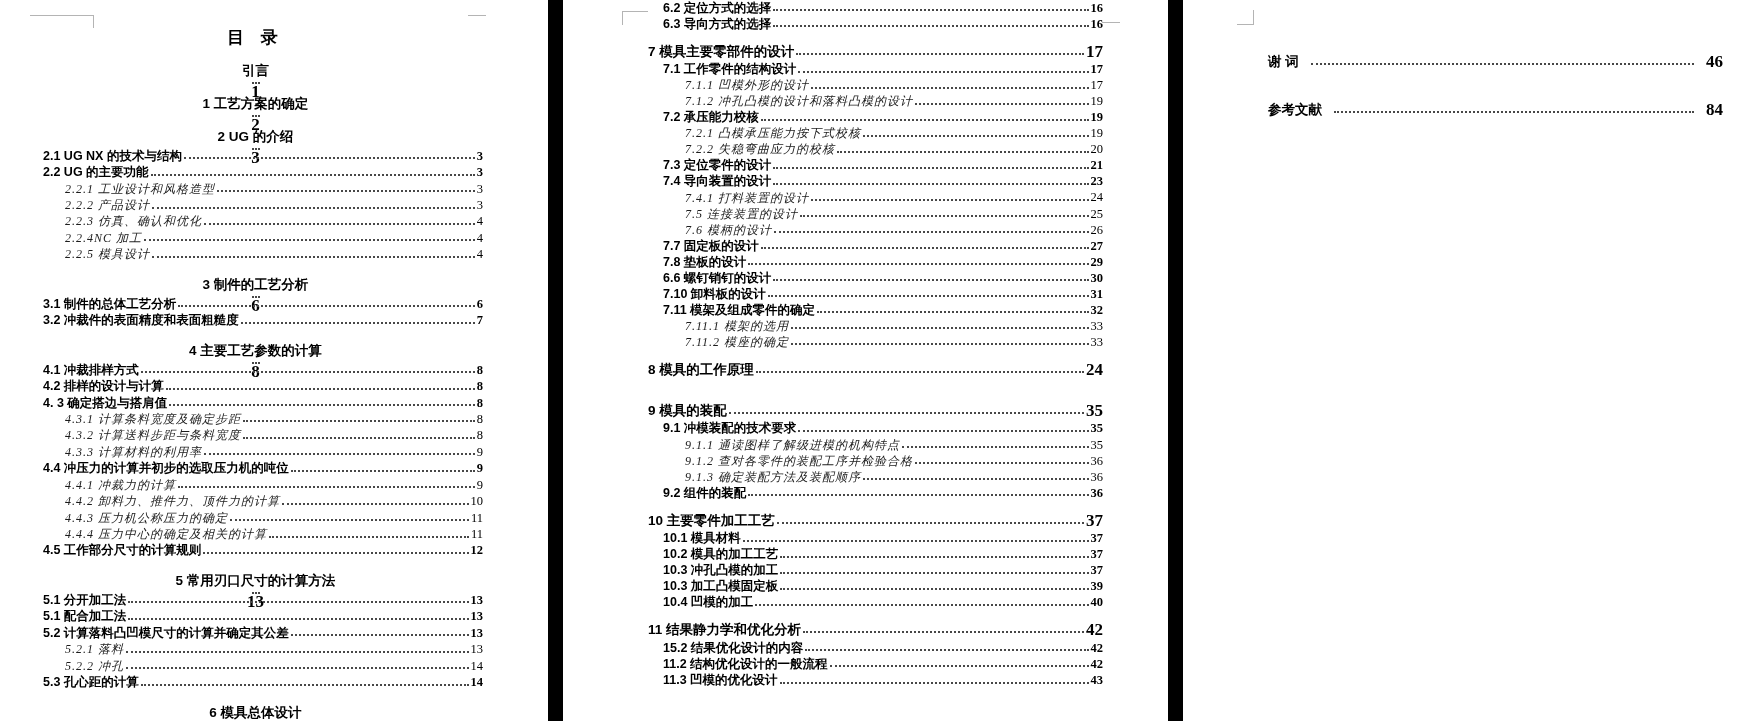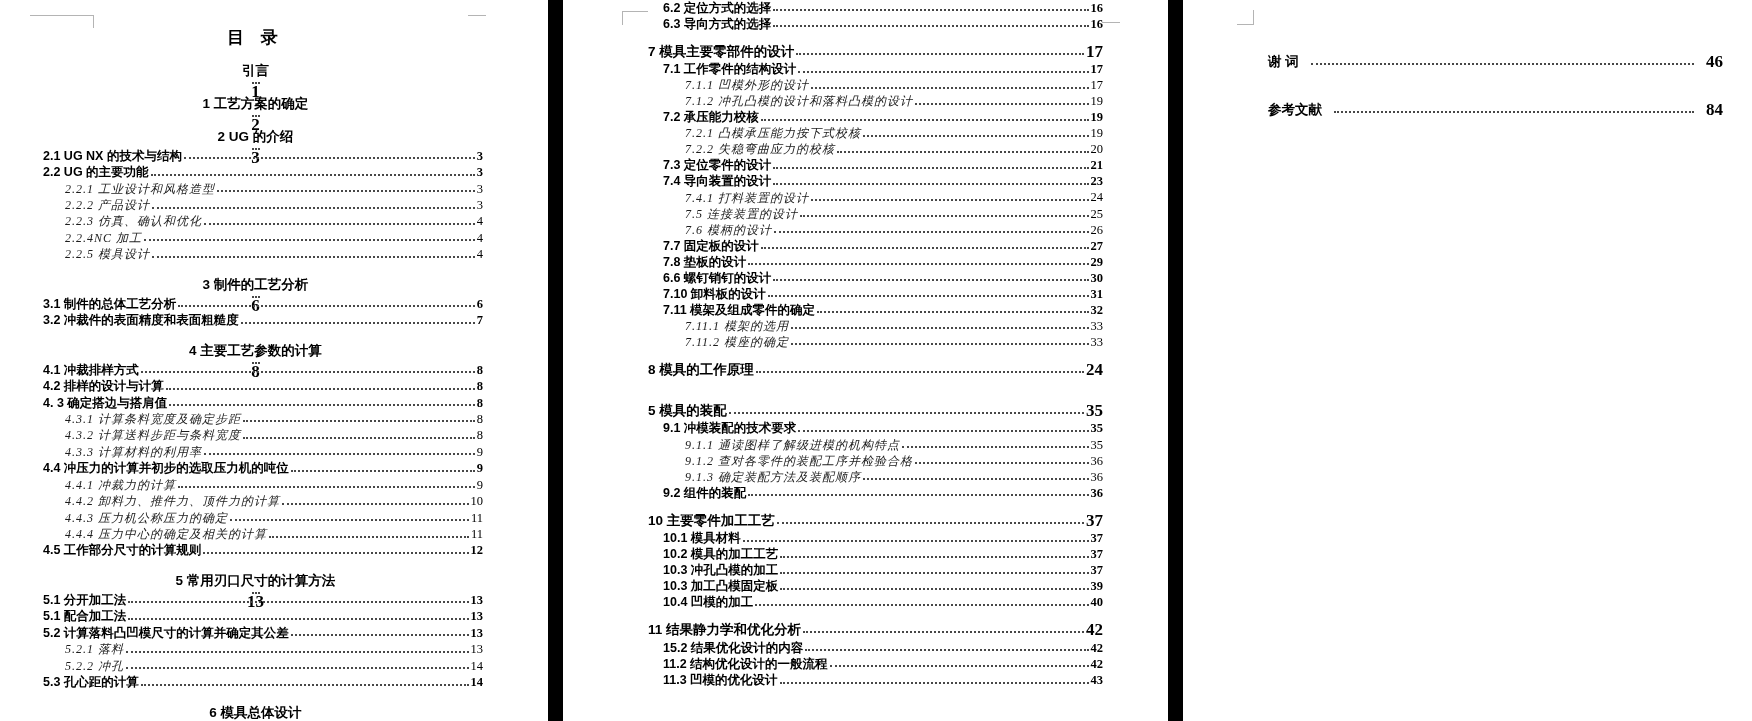--- a/index.html
+++ b/index.html
@@ -385,21 +385,21 @@
             <span class="label">7.11.2 模座的确定</span>
             <span class="leader"></span>
             <span class="pnum">33</span>
           </div>
           <div class="row lvl0">
             <span class="label">8  模具的工作原理</span>
             <span class="leader"></span>
             <span class="pnum">24</span>
           </div>
           <div class="row lvl0 gap">
-            <span class="label">5  模具的装配</span>
+            <span class="label">9  模具的装配</span>
             <span class="leader"></span>
             <span class="pnum">35</span>
           </div>
           <div class="row lvl1">
             <span class="label">9.1 冲模装配的技术要求</span>
             <span class="leader"></span>
             <span class="pnum">35</span>
           </div>
           <div class="row lvl2">
             <span class="label">9.1.1 通读图样了解级进模的机构特点</span>

